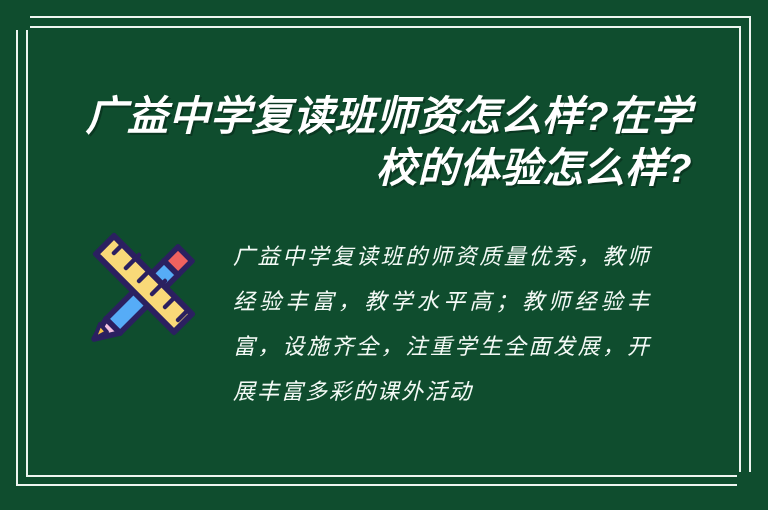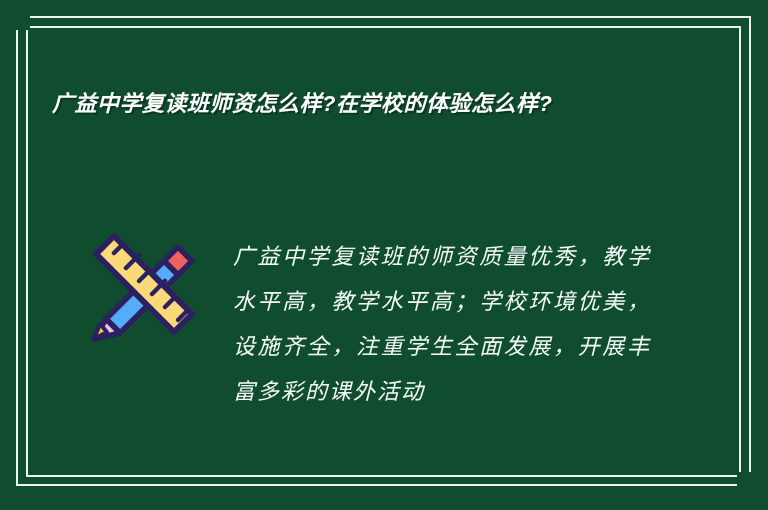--- a/index.html
+++ b/index.html
@@ -54,28 +54,29 @@
   .mask-b { left: 14px;  top: 14px;  width: 16px; height: 14px; }
   .mask-c { left: 737px; top: 474px; width: 16px; height: 14px; }
   .mask-d { left: 739px; top: 472px; width: 14px; height: 16px; }
 
   
   .headline {
     position: absolute;
     left: 52px;
     top: 63px;
     width: 640px;
-    font-size: 22px;
+    font-size: 41px;
     line-height: 52px;
     font-weight: 700;
     font-style: italic;
     letter-spacing: 0.5px;
     color: #ffffff;
     text-shadow: 2px 2px 0 rgba(0, 0, 0, 0.28);
     white-space: pre-wrap;
+    text-align: right;
   }
 
   
   .illustration {
     position: absolute;
     left: 74px;
     top: 214px;
     width: 132px;
     height: 132px;
   }
@@ -136,15 +137,15 @@
           <line x1="52" y1="54" x2="65" y2="41"></line>
           <line x1="65" y1="67" x2="73" y2="59"></line>
           <line x1="78" y1="80" x2="91" y2="67"></line>
           <line x1="91" y1="93" x2="99" y2="85"></line>
           <line x1="104" y1="106" x2="112" y2="98"></line>
         </g>
       </g>
     </svg>
   </div>
 
-  <p class="body-copy">广益中学复读班的师资质量优秀，教学水平高，教学水平高；学校环境优美，设施齐全，注重学生全面发展，开展丰富多彩的课外活动</p>
+  <p class="body-copy">广益中学复读班的师资质量优秀，教师经验丰富，教学水平高；教师经验丰富，设施齐全，注重学生全面发展，开展丰富多彩的课外活动</p>
 
 </div>
 
 </body></html>

